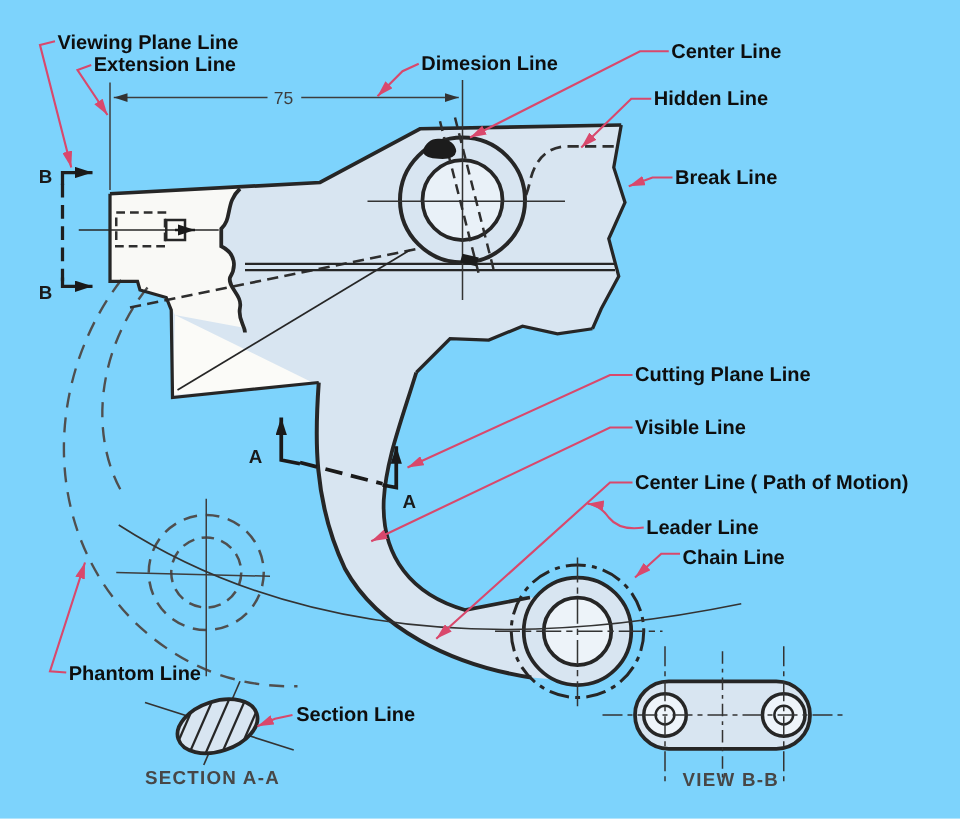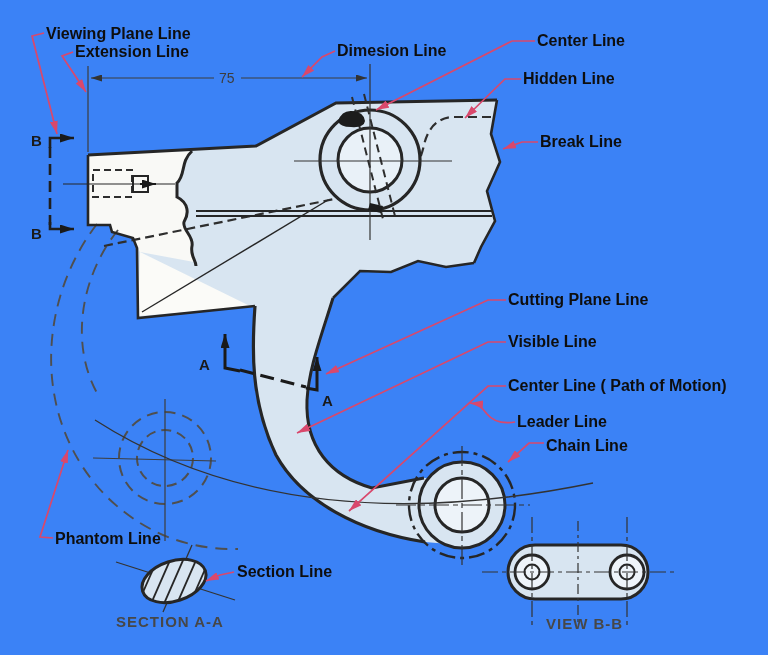--- a/index.html
+++ b/index.html
@@ -1,16 +1,16 @@
 <!DOCTYPE html>
 <html><head>
 <meta charset="utf-8">
 <style>
   html,body{margin:0;padding:0;background:#ffffff;}
-  .stage{position:relative;width:768px;height:655px;background:#3b82f6;overflow:hidden;
+  .stage{position:relative;width:768px;height:655px;background:#7dd3fc;overflow:hidden;
          font-family:"Liberation Sans",sans-serif;}
   svg{position:absolute;left:0;top:0;}
   .lbl{font-family:"Liberation Sans",sans-serif;font-weight:bold;font-size:16px;fill:#0e0e0e;}
   .cap{font-family:"Liberation Sans",sans-serif;font-weight:bold;font-size:15px;fill:#474747;letter-spacing:1px;}
   .mark{font-family:"Liberation Sans",sans-serif;font-weight:bold;font-size:15px;fill:#1a1a1a;}
   .dim{font-family:"Liberation Sans",sans-serif;font-size:14px;fill:#3d3d3d;}
   .ink{stroke:#262626;fill:none;}
   .leader{stroke:#d9486c;stroke-width:1.7;fill:none;}
 </style>
 </head>

